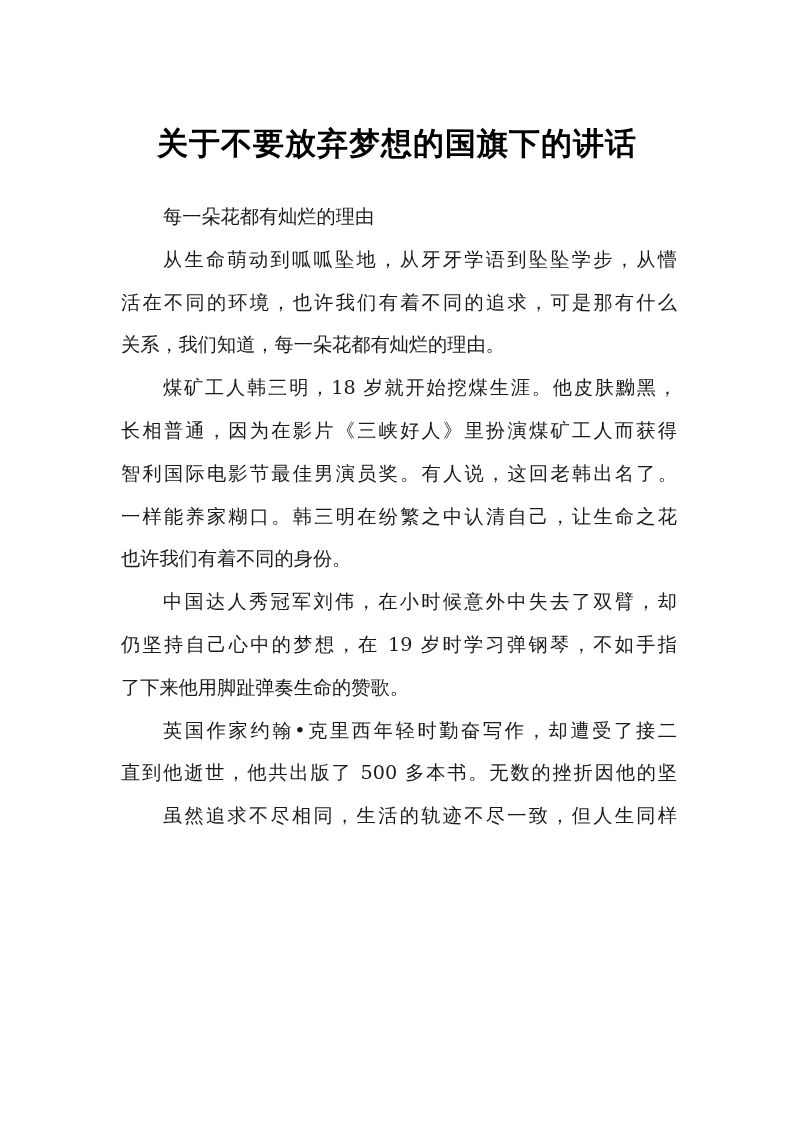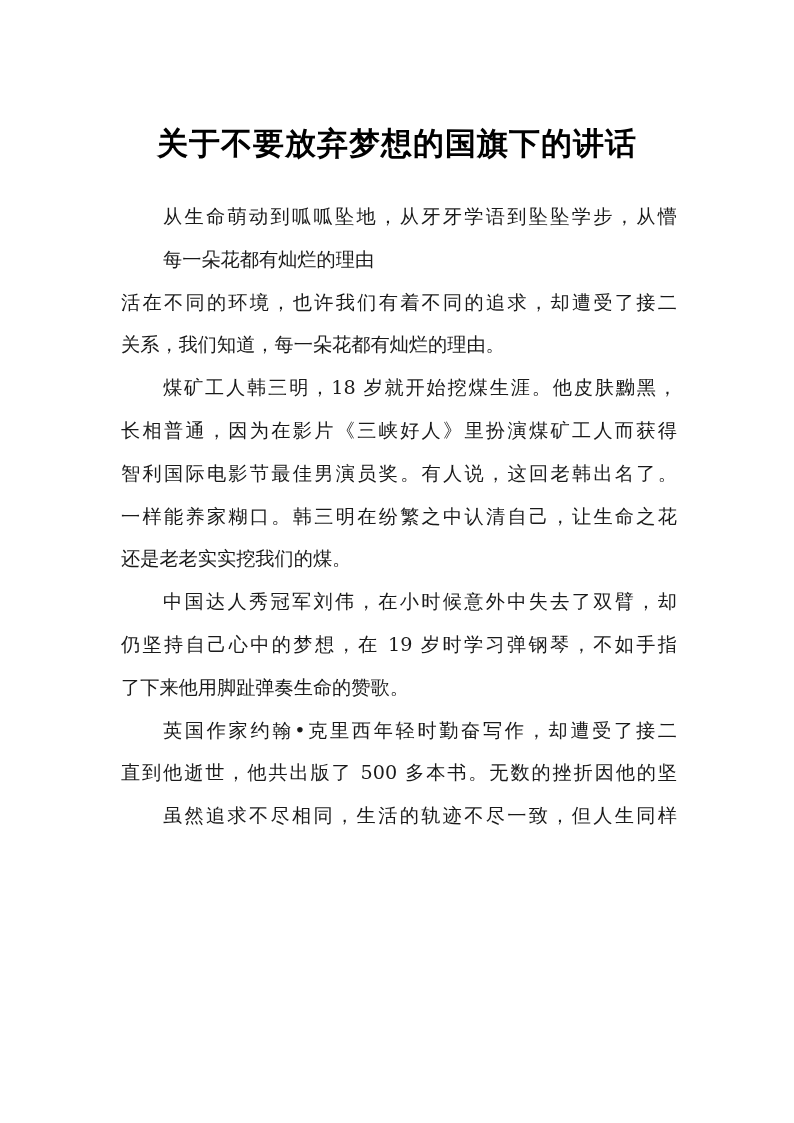--- a/index.html
+++ b/index.html
@@ -12,28 +12,28 @@
             text-align: justify; text-align-last: justify; color: #1a1a1a; }
     .line.indent { padding-left: 42px; }
     .line.last { text-align-last: left; }
   </style>
 </head>
 <body>
 
 <h1 class="title">关于不要放弃梦想的国旗下的讲话</h1>
 
 <div class="body-text">
+  <div class="line indent last">每一朵花都有灿烂的理由</div>
   <div class="line indent">从生命萌动到呱呱坠地，从牙牙学语到坠坠学步，从懵</div>
-  <div class="line indent last">每一朵花都有灿烂的理由</div>
-  <div class="line">活在不同的环境，也许我们有着不同的追求，却遭受了接二</div>
+  <div class="line">活在不同的环境，也许我们有着不同的追求，可是那有什么</div>
   <div class="line last">关系，我们知道，每一朵花都有灿烂的理由。</div>
   <div class="line indent">煤矿工人韩三明，18 岁就开始挖煤生涯。他皮肤黝黑，</div>
   <div class="line">长相普通，因为在影片《三峡好人》里扮演煤矿工人而获得</div>
   <div class="line">智利国际电影节最佳男演员奖。有人说，这回老韩出名了。</div>
   <div class="line">一样能养家糊口。韩三明在纷繁之中认清自己，让生命之花</div>
-  <div class="line last">还是老老实实挖我们的煤。</div>
+  <div class="line last">也许我们有着不同的身份。</div>
   <div class="line indent">中国达人秀冠军刘伟，在小时候意外中失去了双臂，却</div>
   <div class="line">仍坚持自己心中的梦想，在 19 岁时学习弹钢琴，不如手指</div>
   <div class="line last">了下来他用脚趾弹奏生命的赞歌。</div>
   <div class="line indent">英国作家约翰•克里西年轻时勤奋写作，却遭受了接二</div>
   <div class="line">直到他逝世，他共出版了 500 多本书。无数的挫折因他的坚</div>
   <div class="line indent">虽然追求不尽相同，生活的轨迹不尽一致，但人生同样</div>
 </div>
 
 </body></html>

